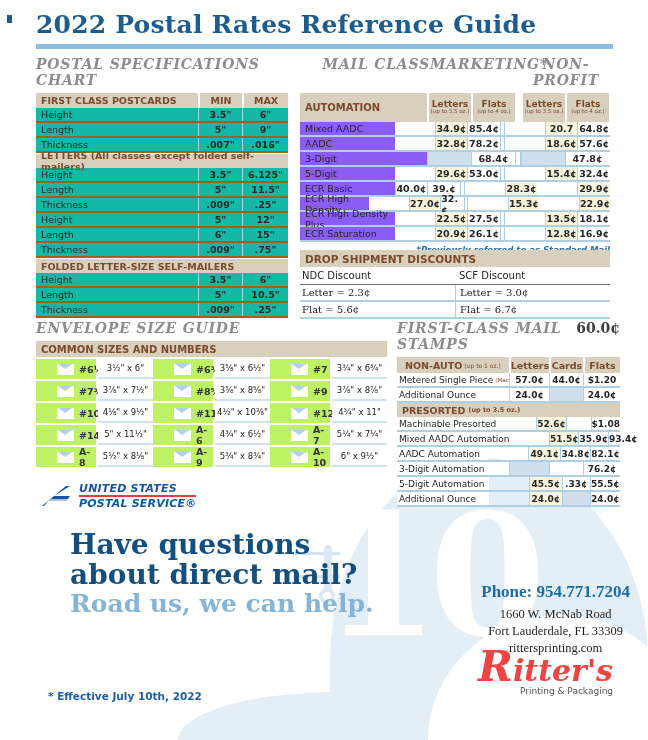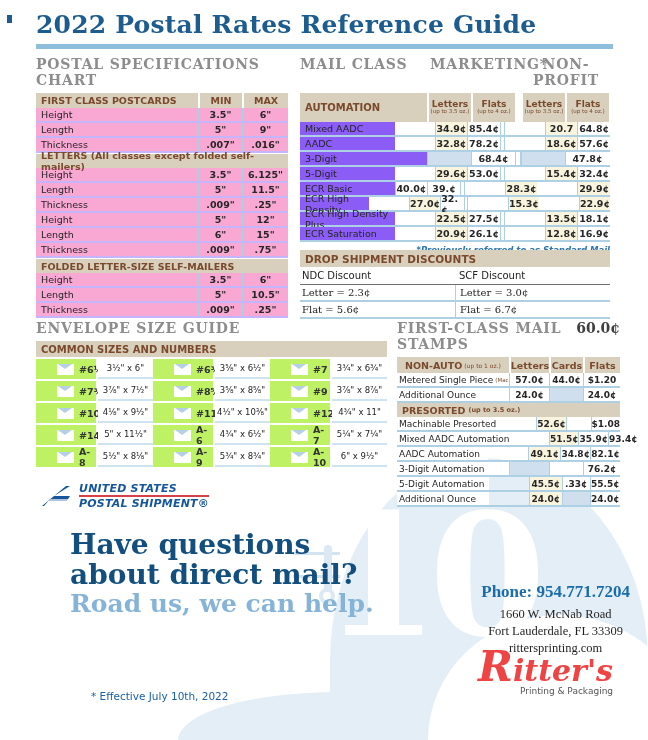--- a/index.html
+++ b/index.html
@@ -19,41 +19,41 @@
   .wm-cut { left:428px; top:615px; width:264px; height:250px; background:#fff; border-radius:50%; }
 
   .z { position:absolute; z-index:1; }
 
   
   .corner-mark { left:7px; top:15px; width:5px; height:8px; background:#1c5c8f; }
   .page-title { left:36px; top:10px; font-size:25px; font-weight:bold; color:#1c5c8f; letter-spacing:.2px; }
   .title-rule { left:36px; top:44px; width:577px; height:5px; background:#8fbedd; }
 
   
-  .sec-h { font-family:"DejaVu Serif","Liberation Serif",serif; font-weight:bold; font-size:14px; color:#8d8d8d; letter-spacing:.8px; }
+  .sec-h { font-family:"DejaVu Serif","Liberation Serif",serif; font-weight:bold; font-size:14px; color:#8d8d8d; letter-spacing:.8px;font-style:italic; }
   .band { background:#d8cfbc; color:#7b4a2d; font-weight:bold; display:flex; align-items:center; padding:0 5px; }
   .y { background:#f8f4dd;margin-left:40px; } .w { background:#fff; } .b { background:#cfdfee; }
 
   
   .spec { left:36px; top:56px; width:252px; }
   .spec .sec-h { margin-bottom:5px; }
   .spec-head { display:flex; height:15px; font-size:9.5px; }
   .spec-head .hl { flex:1; }
   .spec-head .hv { width:44px; border-left:2px solid #fff; justify-content:center; }
   .spec-head .hv2 { width:46px; }
   .sband { height:14px; font-size:9.5px; margin-top:1px; }
-  .srow { display:flex; height:15px; border-bottom:2px solid #c4b5fd; font-size:9.5px; color:#262626; background:#f9a8d4; }
+  .srow { display:flex; height:15px; border-bottom:2px solid #a16207; font-size:9.5px; color:#262626; background:#14b8a6; }
   .srow .lbl { flex:1; display:flex; align-items:center; padding-left:5px; }
   .srow .val { width:44px; border-left:1px solid #aed0e4; display:flex; align-items:center; justify-content:center; font-weight:bold; }
   .srow .val2 { width:46px; }
 
   
   .mailclass { left:300px; top:56px; width:310px; }
   .mc-titles { display:flex; margin-bottom:5px; }
-  .mc-titles .t1 { width:130px; } .mc-titles .t2 { width:92px; text-align:center; } .mc-titles .t3 { flex:1; text-align:center; }
+  .mc-titles .t1 { width:130px;text-align:right; } .mc-titles .t2 { width:92px; text-align:center; } .mc-titles .t3 { flex:1; text-align:center; }
   .mc-headrow { display:flex; height:29px; }
   .mc-headrow .rowhead { width:127px; background:#d8cfbc; color:#7b4a2d; font-weight:bold; font-size:10px; display:flex; align-items:center; padding-left:5px; }
   .mc-col { width:44px; background:#d8cfbc; color:#7b4a2d; border-left:2px solid #fff; display:flex; flex-direction:column; align-items:center; justify-content:center; line-height:1.05; }
   .mc-col .cn { font-weight:bold; font-size:9px; } .mc-col .cs { font-size:5.5px; }
   .mc-gap-h { width:6px; background:#fff; }
   .mc-row { display:flex; height:15px; border-bottom:2px solid #aed0e4; font-size:9.5px; }
   .mc-row .lbl { width:127px; display:flex; align-items:center; padding-left:5px; color:#262626; background:#8b5cf6; }
   .mc-row .v { width:44px; border-left:1px solid #aed0e4; display:flex; align-items:center; justify-content:center; font-weight:bold; color:#262626; }
   .mc-row .gap { width:6px; background:#fff; border-left:1px solid #aed0e4; border-right:1px solid #aed0e4; }
   .mc-note { margin-top:3px; text-align:right; font-size:8.5px; font-style:italic; font-weight:bold; color:#2d73b0; }
@@ -102,21 +102,21 @@
   .questions { left:70px; top:530px; line-height:1.08; }
   .q-dark { font-weight:bold; font-size:28px; color:#124f7f; }
   .q-light { font-weight:bold; font-size:25px; color:#85b4d8; }
   .contact { right:18px; top:582px; text-align:center;font-family:Liberation Serif, serif; }
   .phone { font-size:17px; font-weight:bold; color:#1a6cab; margin-bottom:4px; }
   .addr { font-size:12.5px; color:#1f1f1f; line-height:1.35; }
   .ritters { left:478px; top:646px; width:160px; }
   .ritters-name { font-family:"DejaVu Serif","Liberation Serif",serif; font-style:italic; font-weight:bold; font-size:30px; color:#ef4444; line-height:1; }
   .ritters-name .big-r { font-size:42px; }
   .ritters-tag { font-size:9px; color:#555; margin-left:42px; margin-top:-2px; }
-  .effective { left:48px; top:690px; font-size:10.5px; font-weight:normal; color:#1b5fa8;margin-left:43px; }
+  .effective { left:48px; top:690px; font-size:10.5px; font-weight:bold; color:#1b5fa8; }
 </style>
 </head>
 <body>
 
 <div class="page">
 
   <div class="wm wm-main"></div>
   <div class="wm wm-digits slab">10</div>
   <div class="wm wm-cut"></div>
   <div class="wm wm-line1"></div>
@@ -512,21 +512,21 @@
 
   <div class="z usps">
     <svg width="34" height="28" viewBox="0 0 34 28">
       <rect x="0" y="0" width="34" height="28" fill="#ffffff"></rect>
       <path d="M2,24 L26,4 L30,4 L14,14 L30,14 L28,17 L10,17 L4,24 Z" fill="#15569c"></path>
       <path d="M2,24 L10,17 L28,17 L27,19 L8,19 Z" fill="#15569c" opacity="0.35"></path>
     </svg>
     <div class="usps-text">
       <div>UNITED STATES</div>
       <div class="usps-redline"></div>
-      <div>POSTAL SHIPMENT®</div>
+      <div>POSTAL SERVICE®</div>
     </div>
   </div>
 
   <div class="z questions slab">
     <div class="q-dark">Have questions</div>
     <div class="q-dark">about direct mail?</div>
     <div class="q-light">Road us, we can help.</div>
   </div>
 
   <div class="z contact">

